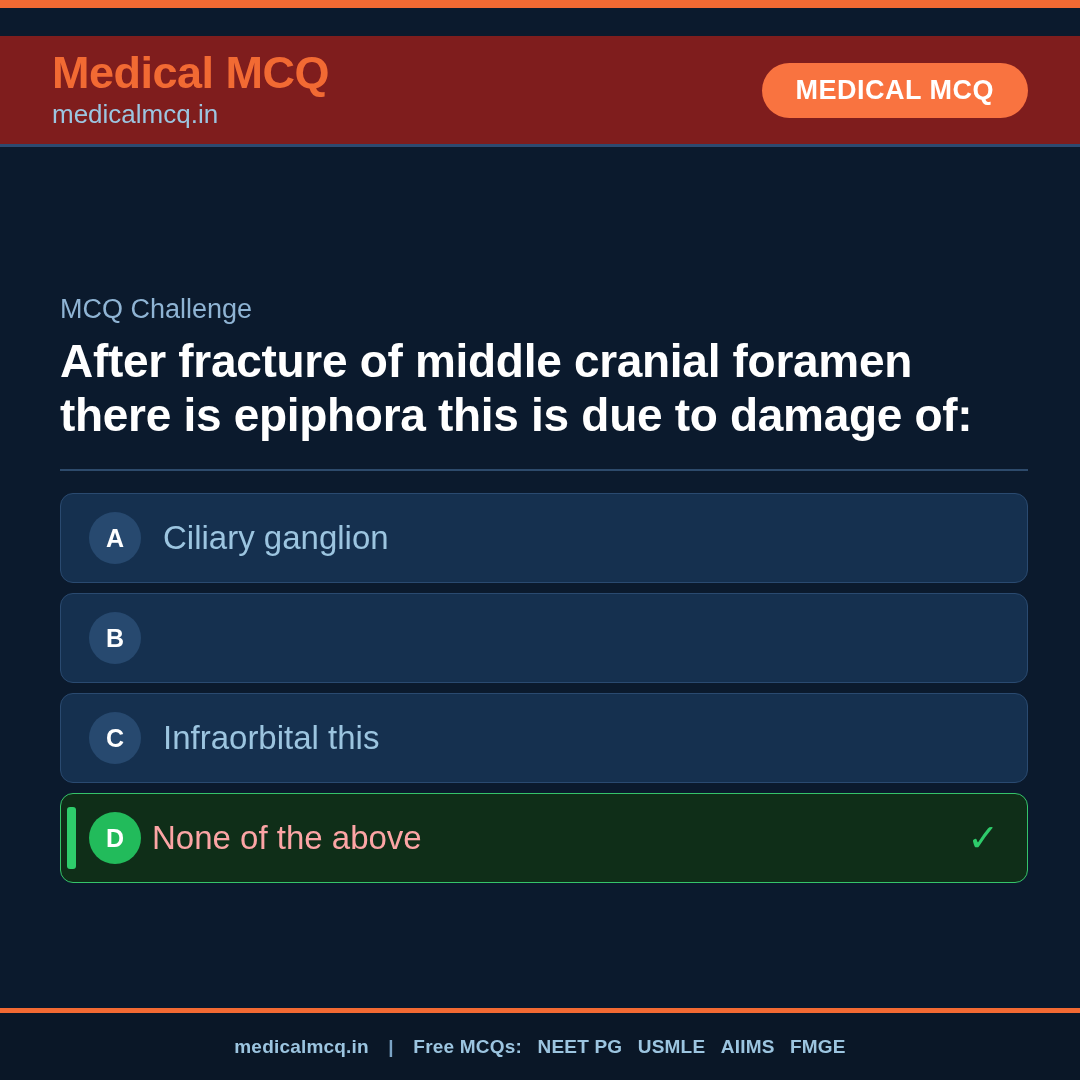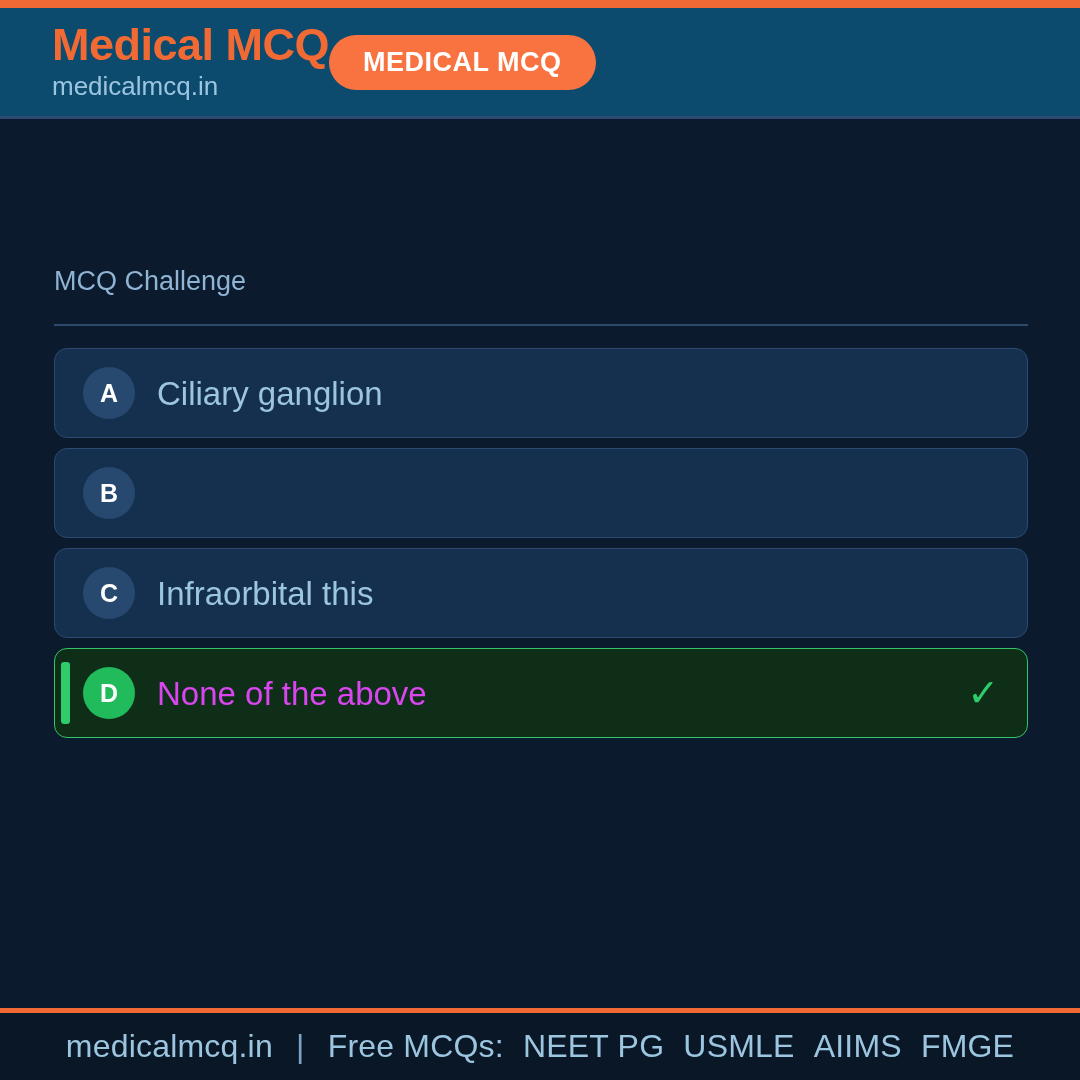--- a/index.html
+++ b/index.html
@@ -24,26 +24,28 @@
 
   
   .top-accent-bar {
     height: 8px;
     background: #f26a33;
     flex: none;
   }
   .header {
     flex: none;
     height: 111px;
-    background: #0c4a6e;
+    background: #7f1d1d;
     border-bottom: 3px solid #2d4a70;
     box-sizing: border-box;
     display: flex;
     align-items: center;
+    justify-content: space-between;
     padding: 0 52px;
+    margin-top: 28px;
   }
   .brand {
     display: flex;
     flex-direction: column;
     justify-content: center;
   }
   .brand-title {
     font-size: 45px;
     font-weight: bold;
     color: #f26a33;
@@ -69,21 +71,21 @@
 
   
   .main {
     flex: 1 1 auto;
     position: relative;
     padding: 0 52px;
     box-sizing: border-box;
   }
   .content {
     position: absolute;
-    left: 54px;
+    left: 60px;
     right: 52px;
     top: 146px;
   }
   .eyebrow {
     font-size: 27px;
     color: #8fb4d4;
     margin-bottom: 10px;
     line-height: 1.2;
   }
   .question {
@@ -150,21 +152,22 @@
   }
 
   .option.correct {
     background: #0f2e18;
     border: 1px solid #35c46a;
   }
   .option.correct .badge {
     background: #22bb5b;
   }
   .option.correct .label {
-    color: #d946ef;
+    color: #fca5a5;
+    margin-left: 11px;
   }
   .option.correct .check {
     visibility: visible;
   }
   .option.correct .accent {
     display: block;
     position: absolute;
     left: 6px;
     top: 13px;
     bottom: 13px;
@@ -178,24 +181,25 @@
     flex: none;
     height: 72px;
     background: #0a1727;
     border-top: 5px solid #f26a33;
     box-sizing: border-box;
     display: flex;
     align-items: center;
     justify-content: center;
   }
   .footer-text {
-    font-size: 32px;
+    font-size: 19px;
     color: #9cc5e0;
     white-space: nowrap;
     letter-spacing: 0.2px;
+    font-weight: bold;
   }
   .footer-sep {
     padding: 0 14px;
     color: #7ba4c6;
   }
   .footer-exams span {
     margin-left: 10px;
   }
 </style>
 </head>
@@ -209,20 +213,21 @@
     <div class="brand">
       <div class="brand-title">Medical MCQ</div>
       <div class="brand-sub">medicalmcq.in</div>
     </div>
     <div class="header-badge">MEDICAL MCQ</div>
   </div>
 
   <div class="main">
     <div class="content">
       <div class="eyebrow">MCQ Challenge</div>
+      <div class="question">After fracture of middle cranial foramen there is epiphora this is due to damage of:</div>
       <div class="divider"></div>
 
       <div class="options">
 
         <div class="option">
 
           <div class="badge">A</div>
           <div class="label">Ciliary ganglion</div>
           <div class="check">✓</div>
         </div>

